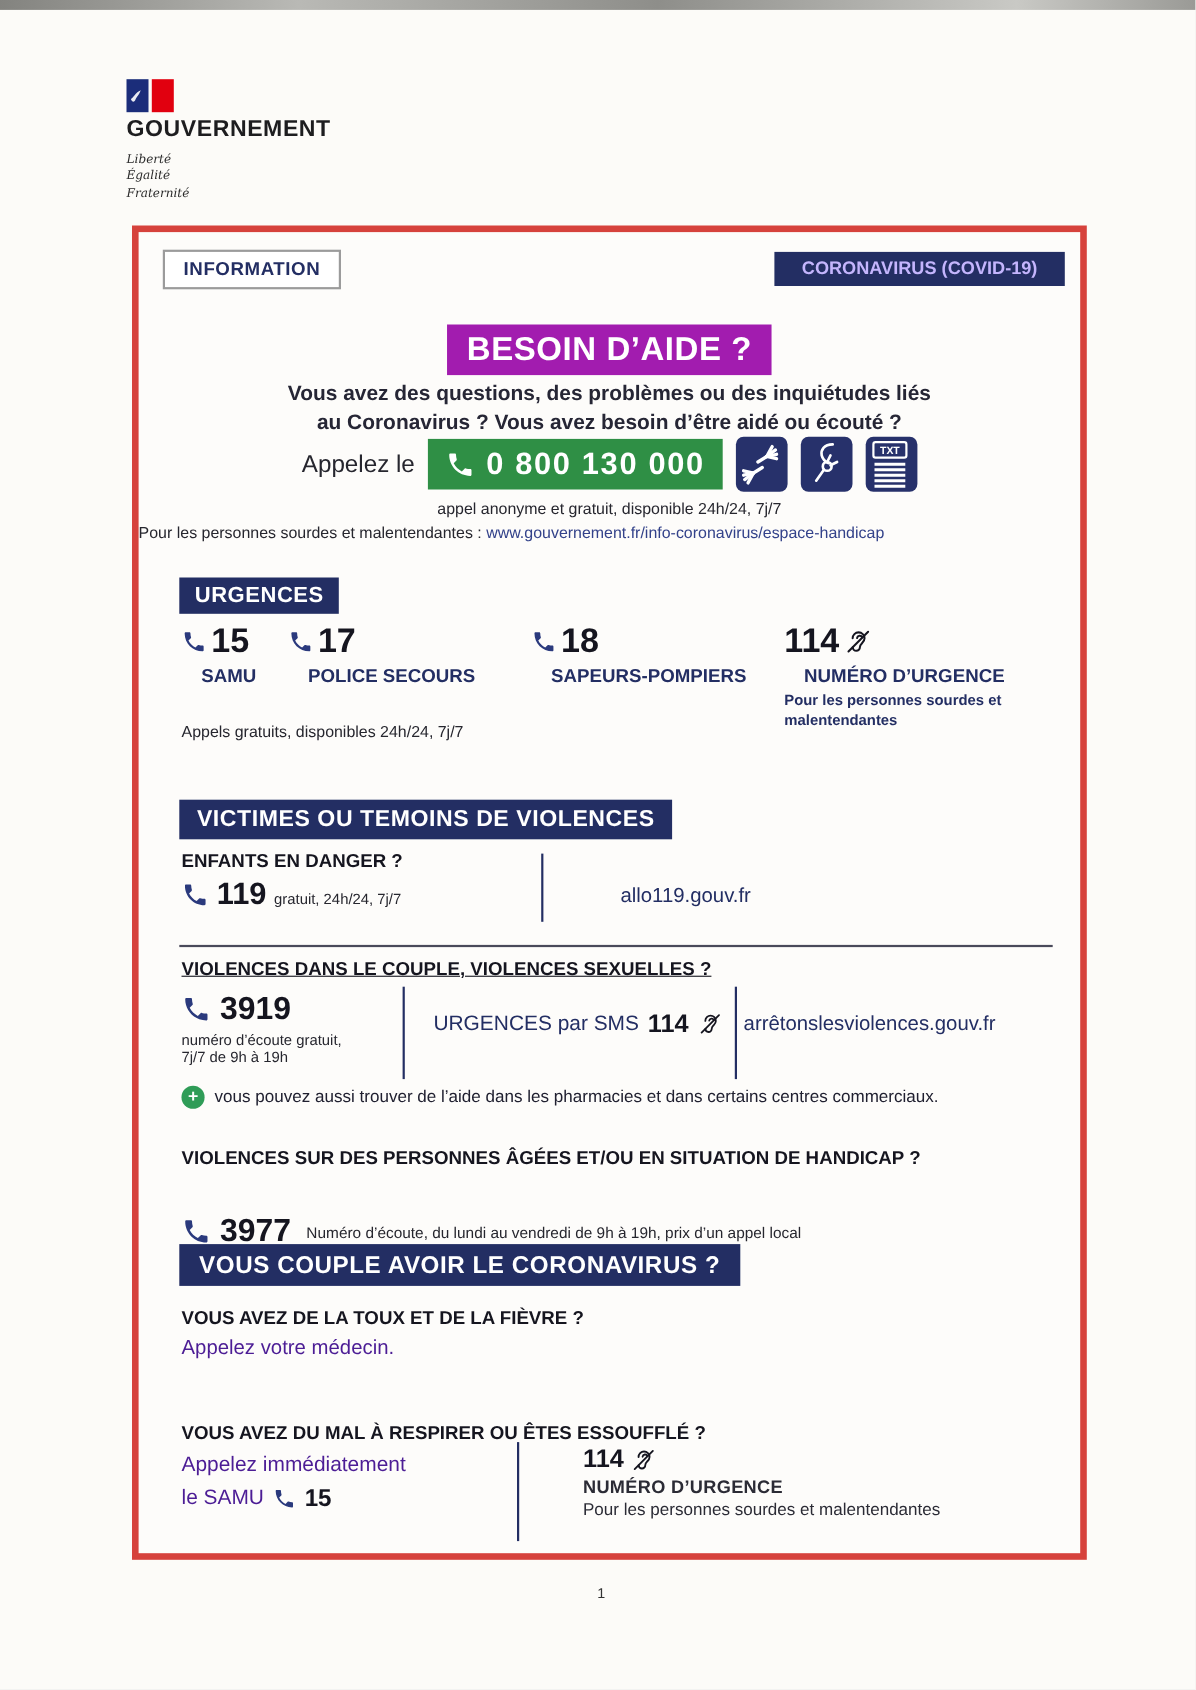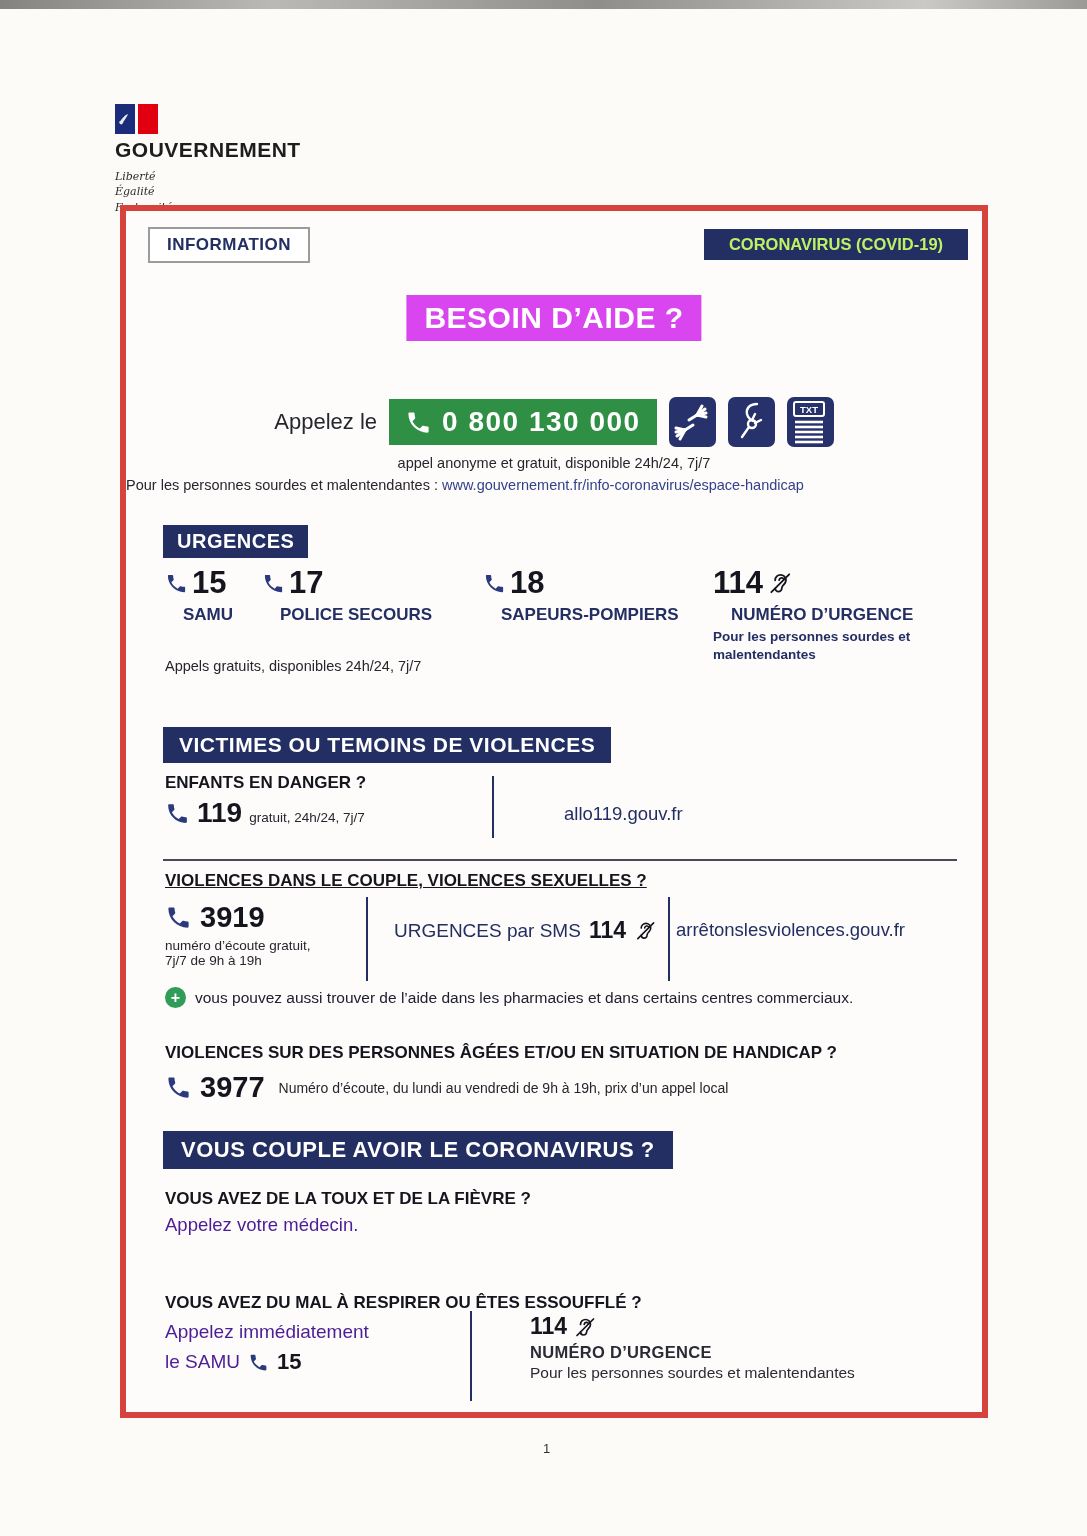--- a/index.html
+++ b/index.html
@@ -2,41 +2,41 @@
 <html lang="fr"><head>
 <meta charset="utf-8">
 <style>
   html,body{margin:0;padding:0;}
   body{background:#e8e8e6;font-family:"Liberation Sans",sans-serif;}
   .page{position:relative;width:1087px;height:1536px;margin:0 auto;background:#fcfbf8;overflow:hidden;}
   .scan-strip{position:absolute;left:0;top:0;width:100%;height:9px;
     background:linear-gradient(to right,#83837f,#b9b9b5 25%,#8e8e8a 55%,#c9c9c5 85%,#9a9a96);}
 
   
-  .logo{position:absolute;left:115px;top:104px;}
+  .logo{position:absolute;left:115px;top:72px;}
   .flag{display:flex;gap:3px;height:30px;margin-bottom:2px;}
   .flag .b{position:relative;width:20px;height:30px;background:#1b2d7a;}
   .flag .b svg{position:absolute;left:2px;top:4px;}
   .flag .r{width:20px;height:30px;background:#e1000f;}
   .gov-name{font-size:21px;font-weight:800;letter-spacing:.5px;color:#1d1d1f;margin-top:4px;}
   .motto{font-family:"DejaVu Serif",serif;font-style:italic;font-size:11px;line-height:1.4;color:#2a2a2a;margin-top:7px;}
 
   
   .redbox{position:absolute;left:120px;top:205px;width:868px;height:1213px;
     border:6px solid #d6423c;background:#fdfcfa;box-sizing:border-box;}
   .redbox>*{position:absolute;}
 
   .info-box{left:22px;top:16px;width:158px;height:32px;border:2px solid #9b9b9b;background:#fff;
     display:flex;align-items:center;justify-content:center;
     color:#232e63;font-weight:bold;font-size:17px;letter-spacing:.5px;}
   .covid-box{left:578px;top:18px;width:264px;height:31px;background:#232e63;
     display:flex;align-items:center;justify-content:center;
-    color:#bef264;font-weight:bold;font-size:16.5px;}
-
-  .besoin{left:50%;top:84px;transform:translateX(-50%);background:#d946ef;color:#fff;
+    color:#c4b5fd;font-weight:bold;font-size:16.5px;}
+
+  .besoin{left:50%;top:84px;transform:translateX(-50%);background:#a21caf;color:#fff;
     font-weight:800;font-size:30px;letter-spacing:.5px;padding:6px 18px;white-space:nowrap;}
   .intro{left:0;top:135px;width:100%;text-align:center;color:#262635;font-weight:600;
     font-size:19px;line-height:1.35;}
 
   .appel-row{left:0;top:186px;width:100%;display:flex;align-items:center;justify-content:center;gap:12px;}
   .appel-label{font-size:22px;color:#26262e;}
   .green-box{display:flex;align-items:center;gap:10px;background:#2f8f45;color:#fff;padding:7px 16px;}
   .green-box .num{font-size:28px;font-weight:800;letter-spacing:1.5px;}
   .tile{width:47px;height:50px;background:#27316b;border-radius:7px;flex:0 0 auto;}
   .note1{left:0;top:244px;width:100%;text-align:center;font-size:14.5px;color:#26262e;}
@@ -100,20 +100,24 @@
     </div>
   </div>
 
   <div class="redbox">
 
     <div class="info-box">INFORMATION</div>
     <div class="covid-box">CORONAVIRUS (COVID-19)</div>
 
     <div class="besoin">BESOIN D’AIDE ?</div>
 
+    <div class="intro">
+      <div>Vous avez des questions, des problèmes ou des inquiétudes liés</div>
+      <div>au Coronavirus ? Vous avez besoin d’être aidé ou écouté ?</div>
+    </div>
 
     <div class="appel-row">
       <span class="appel-label">Appelez le</span>
       <span class="green-box">
         <svg class="inlsvg" width="27" height="27" viewBox="0 0 24 24">
             <path fill="#fff" d="M6.62 10.79c1.44 2.83 3.76 5.14 6.59 6.59l2.2-2.2c.27-.27.67-.36 1.02-.24 1.12.37 2.33.57 3.57.57.55 0 1 .45 1 1V20c0 .55-.45 1-1 1-9.39 0-17-7.61-17-17 0-.55.45-1 1-1h3.5c.55 0 1 .45 1 1 0 1.25.2 2.45.57 3.57.11.35.03.74-.25 1.02l-2.2 2.2z"></path>
           </svg>
         <span class="num">0 800 130 000</span>
       </span>
       <span class="tile">
@@ -248,21 +252,21 @@
     </div>
     <div class="vdiv" style="left:542px;top:686px;height:84px;"></div>
     <div class="site" style="left:550px;top:708px;">arrêtonslesviolences.gouv.fr</div>
 
     <div class="plusrow">
       <span class="pluscirc">+</span>
       <span class="plustext">vous pouvez aussi trouver de l’aide dans les pharmacies et dans certains centres commerciaux.</span>
     </div>
 
     <div class="q" style="left:39px;top:832px;">VIOLENCES SUR DES PERSONNES ÂGÉES ET/OU EN SITUATION DE HANDICAP ?</div>
-    <div style="left:39px;top:860px;display:flex;align-items:center;gap:8px;">
+    <div style="left:39px;top:892px;display:flex;align-items:center;gap:8px;">
       <svg class="phone-ico" width="27" height="27" viewBox="0 0 24 24">
           <path fill="currentColor" d="M6.62 10.79c1.44 2.83 3.76 5.14 6.59 6.59l2.2-2.2c.27-.27.67-.36 1.02-.24 1.12.37 2.33.57 3.57.57.55 0 1 .45 1 1V20c0 .55-.45 1-1 1-9.39 0-17-7.61-17-17 0-.55.45-1 1-1h3.5c.55 0 1 .45 1 1 0 1.25.2 2.45.57 3.57.11.35.03.74-.25 1.02l-2.2 2.2z"></path>
         </svg>
       <span class="bignum" style="font-size:29px;">3977</span>
       <span class="smallnote" style="font-size:14px;margin-left:6px;">Numéro d’écoute, du lundi au vendredi de 9h à 19h, prix d’un appel local</span>
     </div>
 
     <div class="navband cor-band">VOUS COUPLE AVOIR LE CORONAVIRUS ?</div>
 
     <div class="q" style="left:39px;top:978px;">VOUS AVEZ DE LA TOUX ET DE LA FIÈVRE ?</div>

